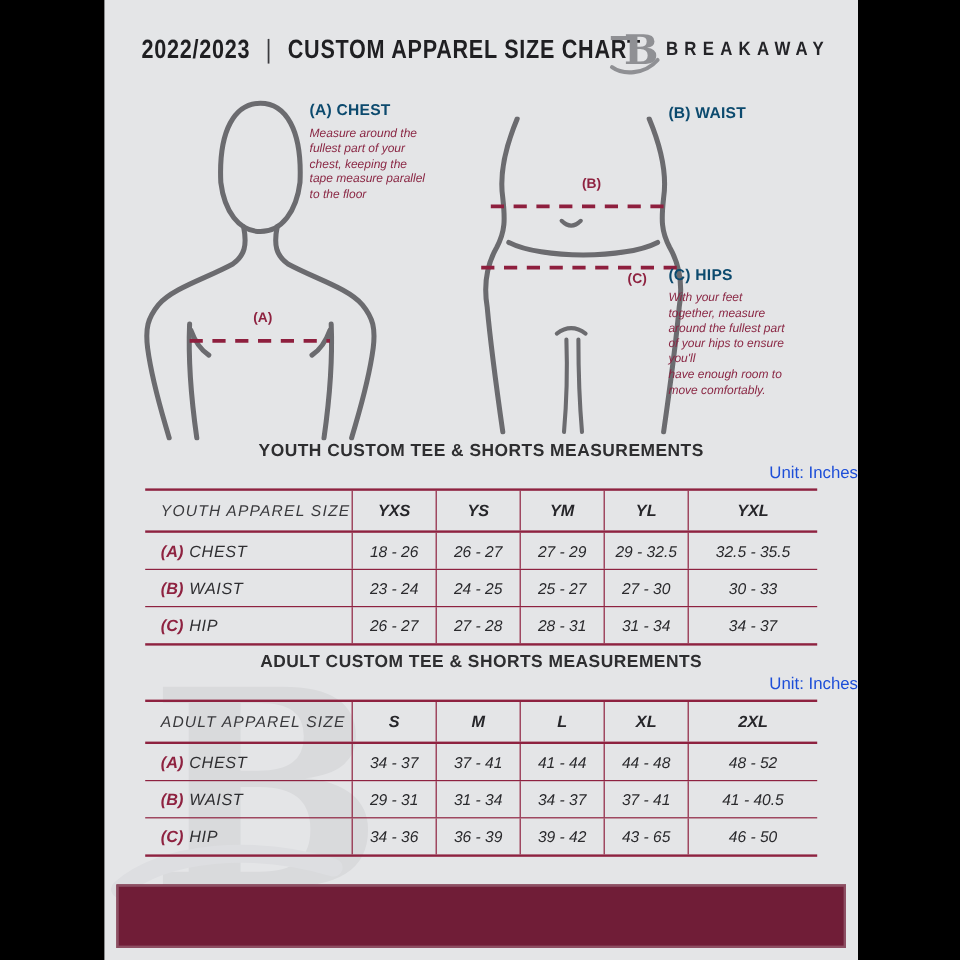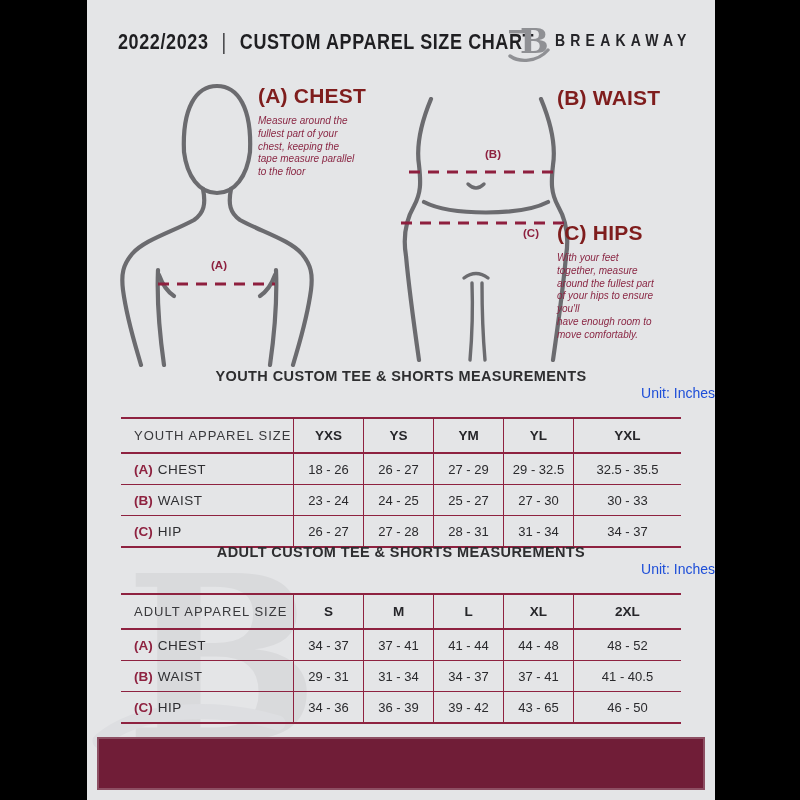--- a/index.html
+++ b/index.html
@@ -26,30 +26,30 @@
   .fig1{left:21px;top:72px;}
   .fig2{left:306px;top:97px;}
   .fig-label{position:absolute;z-index:2;width:28px;text-align:center;font-weight:bold;
              font-size:11.5px;color:#8e2240;}
 
   
   .sec{position:absolute;z-index:2;}
   .sec-a{left:171px;top:84px;width:152px;}
   .sec-b{left:470px;top:86px;width:152px;}
   .sec-c{left:470px;top:221px;width:158px;}
-  .sec-h{font-weight:bold;font-size:21px;color:#7f1d1d;letter-spacing:.2px;margin:0 0 7px 0;}
+  .sec-h{font-weight:bold;font-size:13px;color:#0c4a6e;letter-spacing:.2px;margin:0 0 7px 0;}
   .sec-t{font-style:italic;font-size:10px;line-height:1.28;color:#8a2744;white-space:pre-line;margin:0;}
 
   
   .tbl-wrap{position:absolute;left:0;right:0;z-index:1;}
   .tbl-wrap.youth{top:368px;}
   .tbl-wrap.adult{top:544px;}
   .tbl-title{text-align:center;font-weight:bold;font-size:14.5px;color:#2e2e30;letter-spacing:.4px;margin:0;}
   .tbl-unit{text-align:right;font-size:14px;color:#1d4ed8;margin:1px 0 0 0;}
-  .sz-grid{width:560px;margin:16px auto 0 auto;border-top:2px solid #8e2240;border-bottom:2.4px solid #8e2240;}
+  .sz-grid{width:560px;margin:6px auto 0 auto;border-top:2px solid #8e2240;border-bottom:2.4px solid #8e2240;font-style:italic;}
   .sz-row{display:grid;grid-template-columns:172px 70px 70px 70px 70px 108px;height:30px;
           border-bottom:1.4px solid #8e2240;}
   .sz-row.head{height:33px;border-bottom:2px solid #8e2240;}
   .sz-row:last-child{border-bottom:none;}
   .sz-cell{display:flex;align-items:center;justify-content:center;font-size:13px;color:#2a2a2d;
            border-left:1.4px solid #8e2240;}
   .sz-cell.first{border-left:none;justify-content:flex-start;padding-left:13px;}
   .sz-cell.colhead{font-weight:bold;font-size:13.5px;color:#26262a;}
   .sz-cell.colhead.first{font-weight:normal;font-size:13px;letter-spacing:1px;color:#39393c;}
   .row-prefix{font-weight:bold;color:#8e2240;margin-right:5px;font-size:13.5px;}

